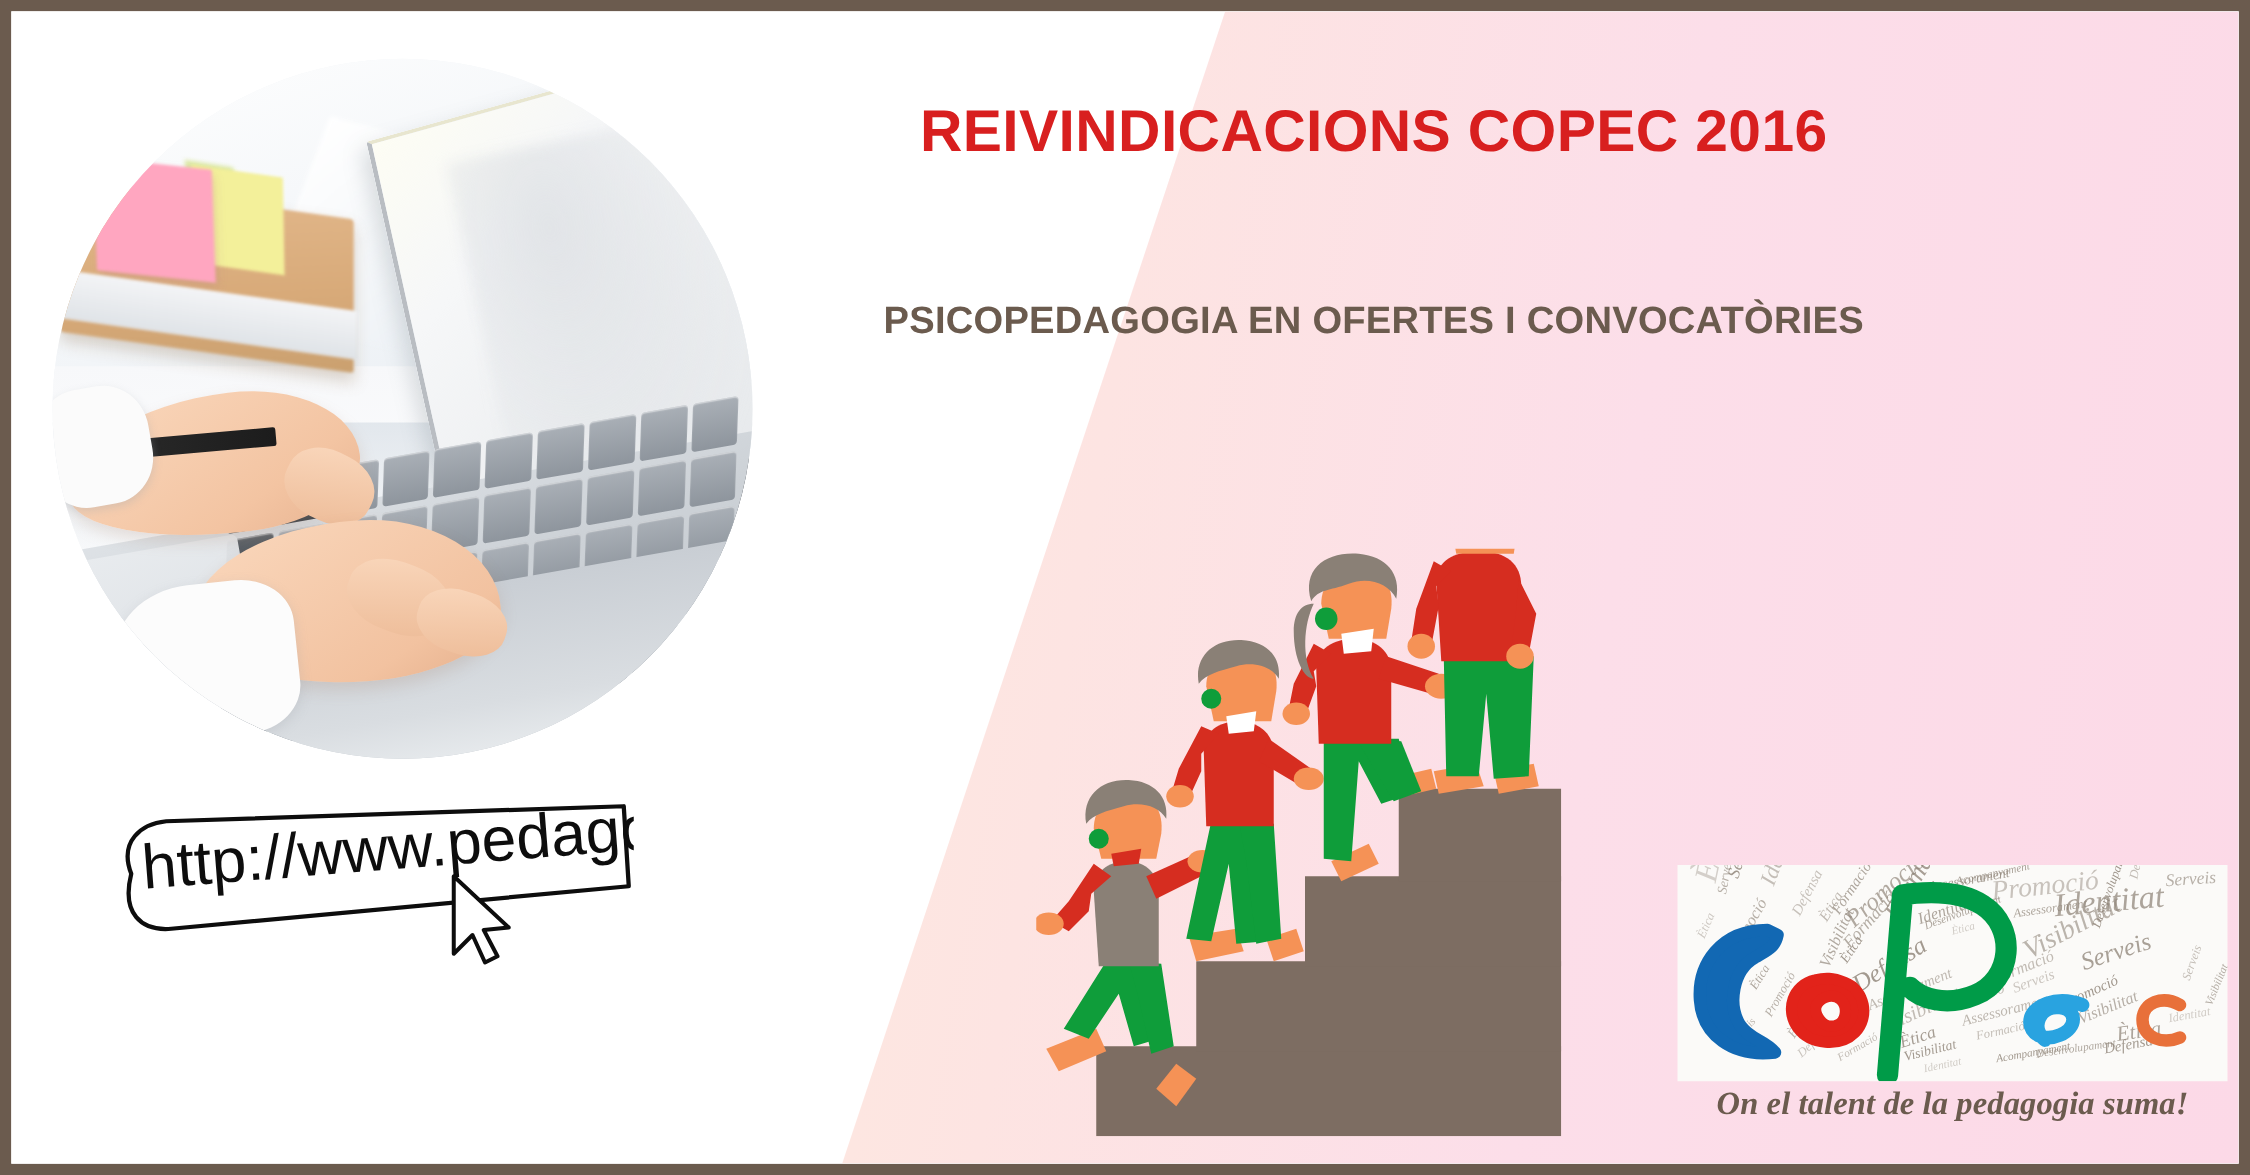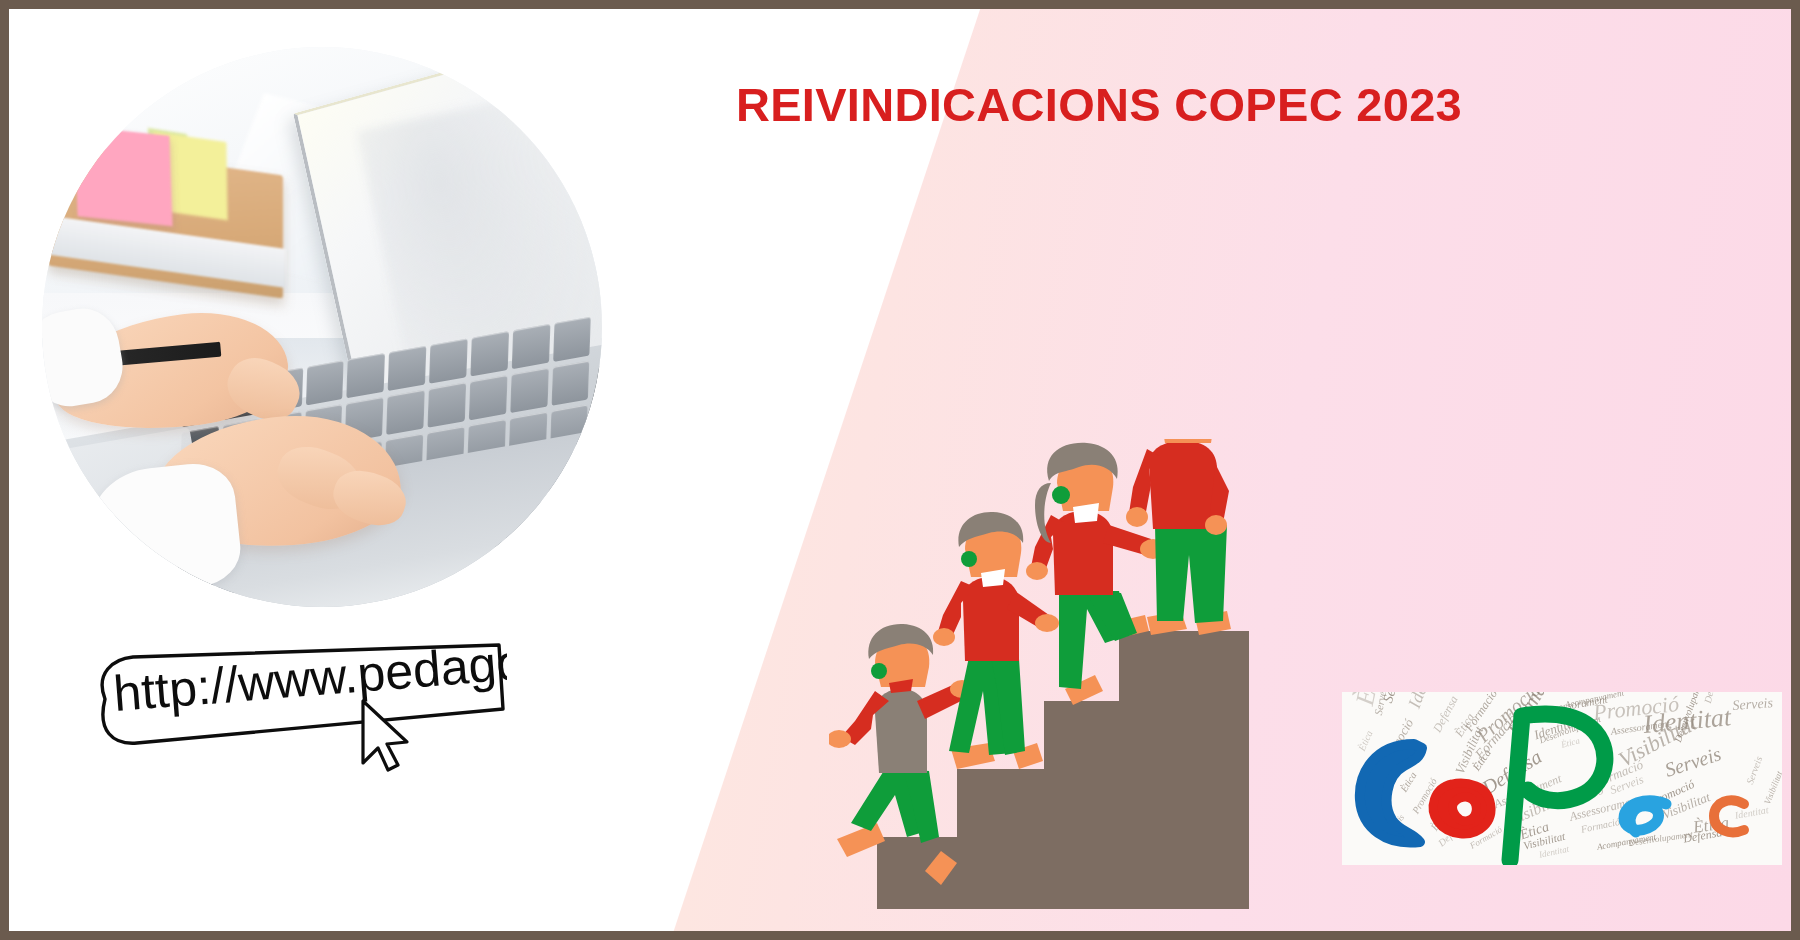--- a/index.html
+++ b/index.html
@@ -244,23 +244,24 @@
   </div>
 
   <div class="urlbox">
     <svg viewBox="0 0 420 135" width="420" height="135">
       <path d="M18,60 C8,34 26,20 46,18 L412,6 L416,70 L50,104 C26,106 10,92 18,60 Z" fill="#ffffff" stroke="#0d0d0d" stroke-width="3.4" stroke-linejoin="round"></path>
       <text id="url-text" x="28" y="72" font-family="'Liberation Sans', sans-serif" font-size="50" fill="#0d0d0d" transform="rotate(-4.5 28 72)">http://www.pedagogs.cat</text>
       <path d="M276,62 L276,124 L291,109 L301,131 L311,126 L300,105 L320,103 Z" fill="#ffffff" stroke="#0d0d0d" stroke-width="3.2" stroke-linejoin="round"></path>
     </svg>
   </div>
 
-  <div class="title">REIVINDICACIONS COPEC 2023</div>
+  <div class="title">REIVINDICACIONS COPEC 2016</div>
 
   <div class="subtitle">
+    <div>PSICOPEDAGOGIA EN OFERTES I CONVOCATÒRIES</div>
   </div>
 
   <div class="illus">
     <svg viewBox="0 0 420 470" width="420" height="470">
       <g>
         <rect x="48" y="398" width="372" height="72" fill="#7d6d62"></rect>
         <rect x="128" y="330" width="292" height="72" fill="#7d6d62"></rect>
         <rect x="215" y="262" width="205" height="72" fill="#7d6d62"></rect>
         <rect x="290" y="192" width="130" height="74" fill="#7d6d62"></rect>
       </g>
@@ -386,15 +387,16 @@
         <div class="wc" style="left: 38px; top: 8px; font-size: 14px; transform: rotate(-72deg); transform-origin: 0px 0px; opacity: 0.81;">Serveis</div>
         <div class="wc" style="left: 8px; top: 10px; font-size: 26px; transform: rotate(-78deg); transform-origin: 0px 0px; opacity: 0.35;">Ètica</div>
       <svg viewBox="0 0 440 173" width="440" height="173" style="position:absolute;left:0;top:0;">
         <path d="M72,52 C34,52 16,80 18,108 C20,136 44,154 78,150 C70,140 58,140 50,128 C40,112 44,84 62,74 C72,68 78,66 80,56 Z" fill="#1268b3" stroke="#1268b3" stroke-width="10" stroke-linejoin="round" stroke-linecap="round"></path>
         <path d="M110,92 C92,96 86,116 96,130 C106,144 130,146 142,134 C154,122 150,100 134,94 C124,90 118,90 110,92 Z M118,106 C128,102 136,110 134,120 C132,130 120,132 114,124 C108,116 110,110 118,106 Z" fill="#e2231a" stroke="#e2231a" stroke-width="9" stroke-linejoin="round"></path>
         <path d="M168,168 L180,24 C180,24 220,16 244,32 C272,50 268,92 238,104 C214,114 194,106 186,98" fill="none" stroke="#009b48" stroke-width="17" stroke-linecap="round" stroke-linejoin="round"></path>
         <path d="M294,140 C282,130 290,112 306,114 C320,116 320,130 306,136 C292,142 282,134 282,126 C282,112 304,104 324,112" fill="none" stroke="#29a3e0" stroke-width="11" stroke-linecap="round"></path>
         <path d="M402,112 C388,104 372,110 372,124 C372,138 388,144 402,138" fill="none" stroke="#e8703a" stroke-width="10" stroke-linecap="round"></path>
       </svg>
     </div>
+    <div class="tagline">On el talent de la pedagogia suma!</div>
   </div>
 
 </div>
 
 </body></html>

